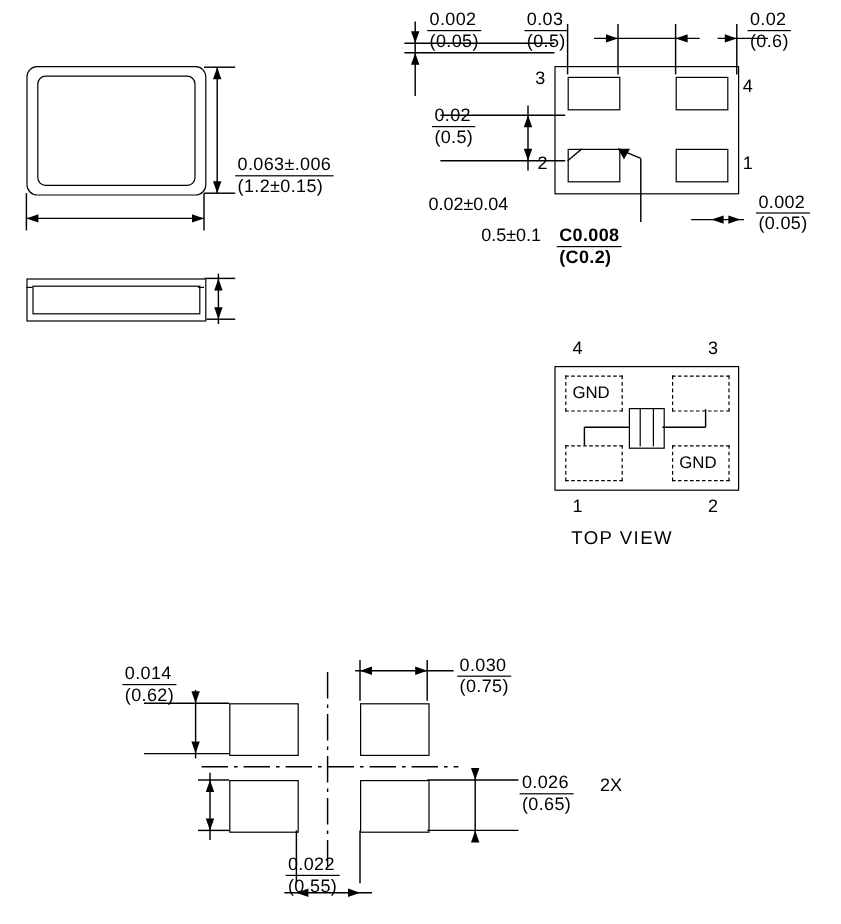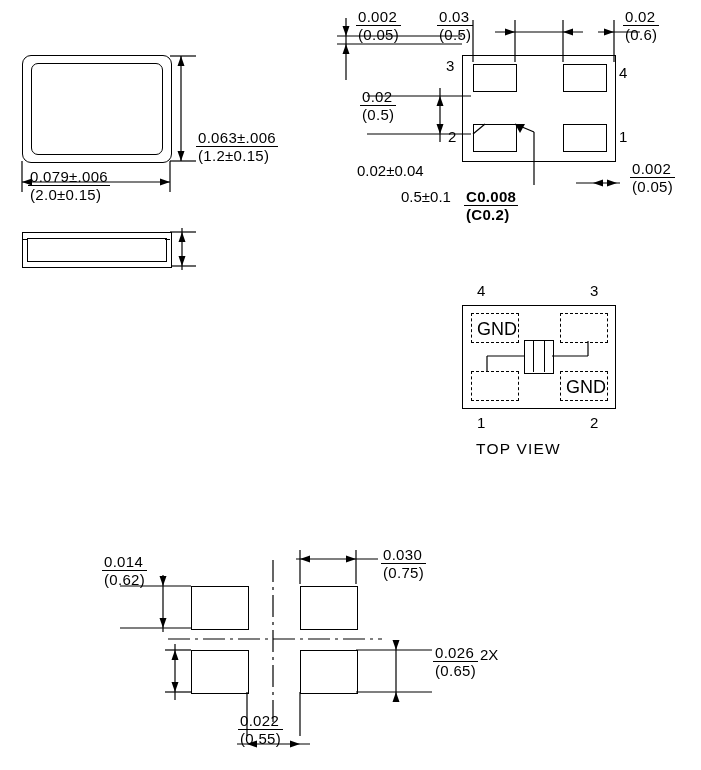--- a/index.html
+++ b/index.html
@@ -4,21 +4,21 @@
 <style>
   html,body{margin:0;padding:0;background:#ffffff;}
   body{width:701px;height:770px;position:relative;font-family:"Liberation Sans",sans-serif;color:#000;}
   #sheet{position:relative;width:701px;height:770px;overflow:hidden;}
   .abs{position:absolute;}
   .dim{font-size:15px;letter-spacing:0.3px;white-space:nowrap;text-align:left;line-height:1.15;}
   .dim .top{display:block;padding:0 2px;}
   .dim .bot{display:block;padding:0 2px;}
   .fracline{border-top:1.3px solid #000;}
   .plain{font-size:15px;white-space:nowrap;}
-  .lbl{font-size:18px;white-space:nowrap;}
+  .lbl{font-size:14px;white-space:nowrap;}
   .title{font-size:15.5px;letter-spacing:1.2px;white-space:nowrap;}
   .box{position:absolute;border:1.3px solid #000;background:#fff;}
   .boxr{position:absolute;border:1.3px solid #000;background:#fff;border-radius:9px;}
   .dash{position:absolute;border:1.3px dashed #000;background:#fff;}
   .pad{position:absolute;border:1.3px solid #000;background:#fff;}
   svg{position:absolute;left:0;top:0;overflow:visible;}
 </style>
 </head>
 <body>
 
@@ -46,24 +46,20 @@
     <line x1="182" y1="228" x2="182" y2="270" stroke="#000" stroke-width="1.2"></line>
     <polygon points="182,232 178.5,242 185.5,242" fill="#000"></polygon>
     <polygon points="182,266 178.5,256 185.5,256" fill="#000"></polygon>
   </svg>
 
   <div class="dim abs" style="left:196px;top:85px;margin-top:44px;">
     <span class="top">0.063±.006</span>
     <span class="bot fracline">(1.2±0.15)</span>
   </div>
 
-  <div class="dim abs" style="left:28px;top:168px;">
-    <span class="top">0.079±.006</span>
-    <span class="bot fracline">(2.0±0.15)</span>
-  </div>
 
   <div class="abs" style="left:22px;top:232px;width:148px;height:34px;">
     <div style="position:absolute;left:0;top:0;width:100%;height:100%;border:1.3px solid #000;background:#fff;"></div>
     <div style="position:absolute;left:5px;top:6px;width:138px;height:22px;border:1.3px solid #000;"></div>
     <div style="position:absolute;left:0;top:7px;width:5px;height:1.2px;background:#000;"></div>
     <div style="position:absolute;left:143px;top:7px;width:5px;height:1.2px;background:#000;"></div>
   </div>
 
 
   <div class="box" style="left:462px;top:55px;width:152px;height:105px;"></div>
@@ -224,20 +220,20 @@
 
   <div class="dim abs" style="left:381px;top:546px;">
     <span class="top">0.030</span>
     <span class="bot fracline">(0.75)</span>
   </div>
 
   <div class="dim abs" style="left:433px;top:644px;">
     <span class="top">0.026</span>
     <span class="bot fracline">(0.65)</span>
   </div>
-  <div class="plain abs" style="left:480px;top:646px;text-align:right;">2X</div>
+  <div class="plain abs" style="left:500px;top:646px;text-align:right;">2X</div>
 
   <div class="dim abs" style="left:238px;top:712px;">
     <span class="top">0.022</span>
     <span class="bot fracline">(0.55)</span>
   </div>
 
 </div>
 
 </body></html>

